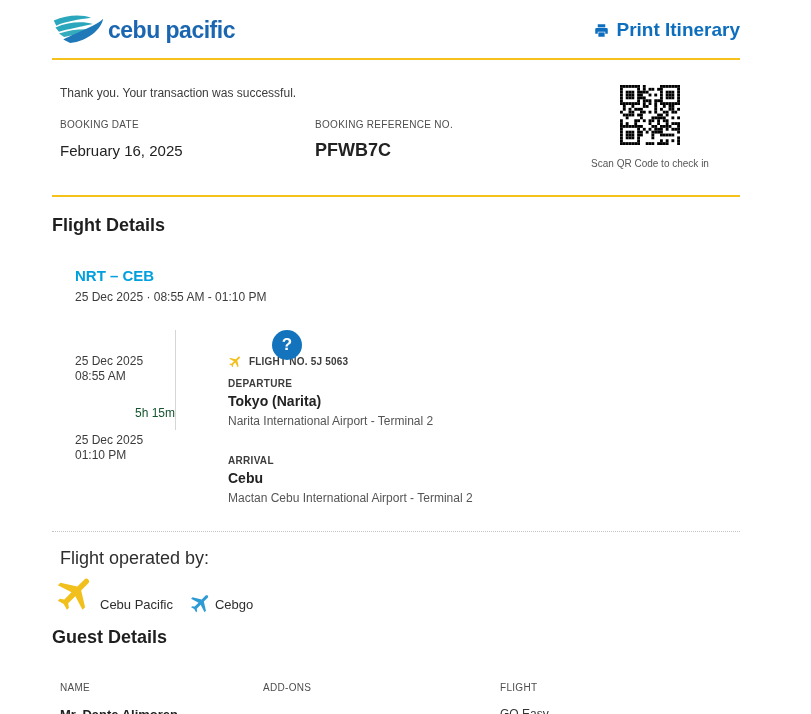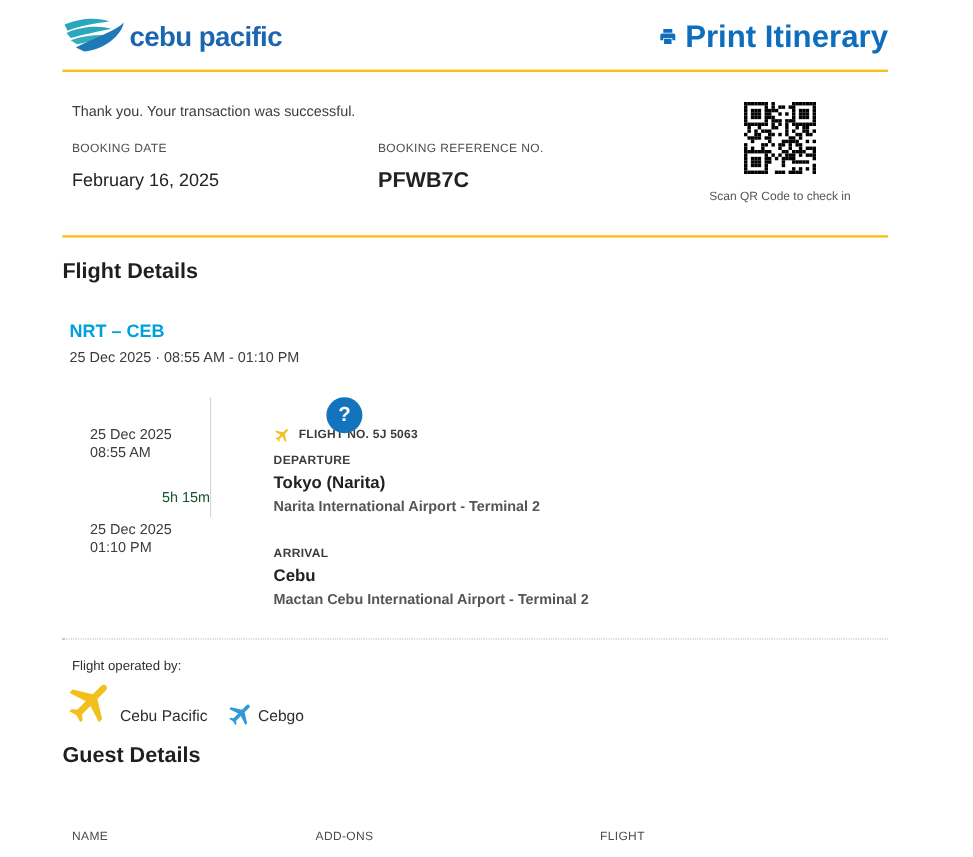--- a/index.html
+++ b/index.html
@@ -21,21 +21,21 @@
   }
   .logo { display: flex; align-items: center; gap: 4px; }
   .logo-mark { width: 52px; height: 36px; }
   .logo-text {
     font-size: 23px; font-weight: bold; color: var(--brand-blue, #1A66B0);
     letter-spacing: -0.5px;
   }
   .print-link {
     display: flex; align-items: center; gap: 7px;
     color: var(--link-blue, #0D6EBE);
-    font-size: 26px; font-weight: bold;
+    font-size: 19px; font-weight: bold;
     cursor: pointer; text-decoration: none;
   }
   .print-icon { width: 15px; height: 15px; }
 
   
   .confirm-section {
     display: flex;
     padding: 13px 0 26px 8px;
     border-bottom: 2px solid var(--accent-yellow, #F5C21B);
     min-height: 128px;
@@ -52,21 +52,21 @@
   }
   .booking-date-value { margin-top: 12px; font-size: 15px; color: #222; }
   .booking-ref-value { margin-top: 10px; font-size: 18px; font-weight: bold; color: #222; }
   .qr-col { width: 180px; text-align: center; padding-top: 12px; }
   .qr-svg { width: 60px; height: 60px; fill: #000; }
   .qr-caption { margin-top: 9px; font-size: 10px; color: #555; }
 
   
   .section-title { font-size: 18px; font-weight: bold; color: #1f1f1f; }
   .flight-title { margin-top: 18px; }
-  .route-block { margin-left: 6px; margin-top: 31px; }
+  .route-block { margin-left: 23px; margin-top: 31px; }
   .route-code { color: var(--route-blue, #00A0DF); font-size: 15px; font-weight: bold; }
   .route-datetime { margin-top: 6px; font-size: 12px; color: #3c3c3c; }
 
   .timeline { display: flex; margin-left: 23px; margin-top: 26px; }
   .tl-left { width: 100px; padding-top: 24px; }
   .tl-date { font-size: 12px; color: #3c3c3c; line-height: 15px; }
   .tl-duration { margin: 22px 0 13px 10px; font-size: 12px; color: #14532d; text-align: right; }
   .tl-arrive { margin-top: 0; }
   .tl-line { width: 1px; height: 100px; background: #d6d6d6; }
   .tl-right { padding-left: 52px; position: relative; }
@@ -75,36 +75,36 @@
   .help-circle {
     position: absolute; top: 0; left: 96px;
     width: 30px; height: 30px; border-radius: 50%;
     background: var(--help-blue, #1374BD); color: #fff;
     font-size: 17px; font-weight: bold;
     display: flex; align-items: center; justify-content: center;
     cursor: pointer; border: none;
   }
   .leg-label { margin-top: 9px; font-size: 10px; font-weight: bold; color: #3c3c3c; letter-spacing: 0.3px; }
   .leg-city { margin-top: 4px; font-size: 14px; font-weight: bold; color: #222; }
-  .leg-airport { margin-top: 5px; font-size: 12px; color: #555; font-weight: bold; }
+  .leg-airport { margin-top: 5px; font-size: 12px; color: #555; }
   .arrival-label { margin-top: 27px; }
 
   .dotted-sep { margin-top: 26px; border-top: 1px dotted #c4c4c4; }
-  .operated-by { margin-top: 16px; padding-left: 8px; font-size: 11px; color: #2e2e2e; }
+  .operated-by { margin-top: 16px; padding-left: 8px; font-size: 18px; color: #2e2e2e; }
   .operators-row { display: flex; align-items: flex-end; margin-top: 2px; padding-left: 2px; }
   .plane-lg { width: 44px; height: 44px; }
   .plane-sm { width: 24px; height: 24px; margin-left: 16px; }
   .plane-xs { width: 15px; height: 15px; }
   .operator-name { font-size: 13px; color: #2e2e2e; margin-bottom: 3px; margin-left: 2px; }
 
   
   .guest-title { margin-top: 12px; }
   .guest-grid {
     display: grid; grid-template-columns: 203px 237px 1fr;
-    padding-left: 8px; margin-top: 52px;
+    padding-left: 8px; margin-top: 34px;
   }
   .guest-values { margin-top: 14px; }
   .guest-name { font-size: 13px; font-weight: bold; color: #222; }
   .guest-flight { display: flex; align-items: center; gap: 8px; font-size: 12px; font-weight: bold; color: #222; }
   .addon-primary { font-size: 12px; color: #333; }
 
   .plane-yellow { fill: var(--plane-yellow, #F2C01D); }
   .plane-blue { fill: var(--cebgo-blue, #2E9BD6); }
 </style>
 </head>

